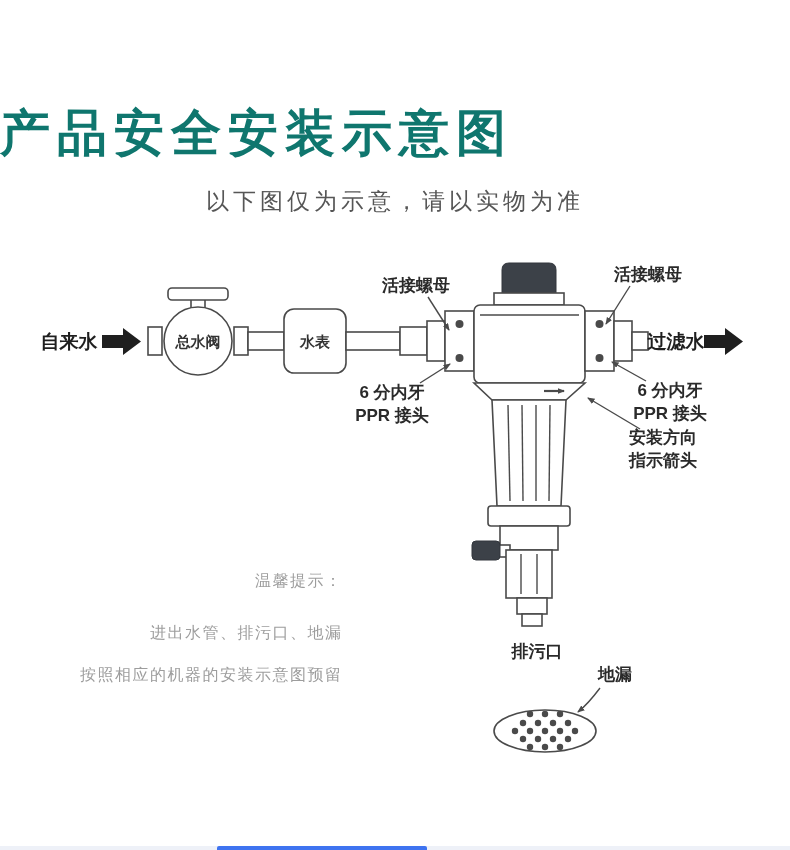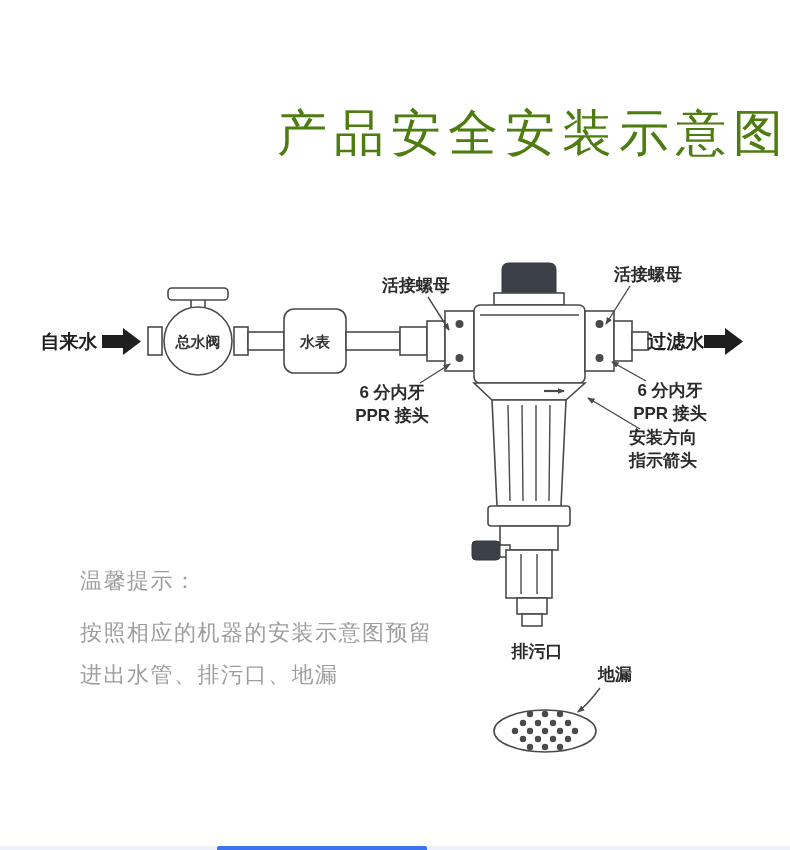--- a/index.html
+++ b/index.html
@@ -1,30 +1,30 @@
 <!DOCTYPE html>
 <html><head>
 <meta charset="utf-8">
 <style>
   html,body{margin:0;padding:0;background:#ffffff;}
   .page{
     position:relative;width:790px;height:850px;background:#ffffff;overflow:hidden;
     font-family:"Liberation Sans","DejaVu Sans",sans-serif;
   }
   .title{
-    position:absolute;top:100px;left:0;width:100%;text-align:right;
-    font-size:50px;font-weight:400;color:#4d7c0f;letter-spacing:7px;margin:0;
+    position:absolute;top:100px;left:0;width:100%;text-align:left;
+    font-size:50px;font-weight:700;color:#0f766e;letter-spacing:7px;margin:0;
   }
   .subtitle{
     position:absolute;top:186px;left:0;width:100%;text-align:center;
     font-size:23px;color:#565656;letter-spacing:4px;
   }
   .tips{
-    position:absolute;left:80px;top:560px;color:#9d9d9d;font-size:22px;
-    letter-spacing:1.5px;line-height:42px;
+    position:absolute;left:80px;top:560px;color:#9d9d9d;font-size:16px;
+    letter-spacing:1.5px;line-height:42px;text-align:right;
   }
   .tips .tips-heading{margin-bottom:10px;}
   .diagram{position:absolute;top:0;left:0;}
   
   .ln{fill:#ffffff;stroke:#4a4a4a;stroke-width:1.6;}
   .ln-only{fill:none;stroke:#4a4a4a;stroke-width:1.4;}
   .ln2{fill:none;stroke:#4a4a4a;stroke-width:2.2;}
   .cap{fill:#3c4148;stroke:#32363c;stroke-width:1;}
   .dot{fill:#4a4a4a;stroke:none;}
   .solid{fill:#1f1f1f;stroke:none;}
@@ -35,20 +35,21 @@
   .small-lb{font-size:15px;font-weight:600;text-anchor:middle;fill:#333333;}
   .bottom-strip{position:absolute;bottom:0;left:0;width:100%;height:4px;background:#eef1f8;}
   .strip-accent{position:absolute;left:217px;top:0;width:210px;height:100%;background:#3e73f0;border-radius:2px 2px 0 0;}
 </style>
 </head>
 <body>
 
 <div class="page">
 
   <h1 class="title">产品安全安装示意图</h1>
+  <div class="subtitle">以下图仅为示意，请以实物为准</div>
 
   <svg class="diagram" width="790" height="850" viewBox="0 0 790 850">
     <defs>
       <marker id="lead" markerWidth="9" markerHeight="8" refX="6.5" refY="3" orient="auto" markerUnits="userSpaceOnUse">
         <path d="M0,0 L7.5,3 L0,6 Z" fill="#4a4a4a"></path>
       </marker>
     </defs>
 
     <path class="solid" d="M102,335 h21 v-7 l18,13.5 l-18,13.5 v-7 h-21 Z"></path>
 
@@ -162,21 +163,21 @@
           <circle class="dot" cx="568" cy="739" r="3.2"></circle>
         <circle class="dot" cx="530" cy="747" r="3.2"></circle>
           <circle class="dot" cx="545" cy="747" r="3.2"></circle>
           <circle class="dot" cx="560" cy="747" r="3.2"></circle>
       </g>
     </g>
   </svg>
 
   <div class="tips">
     <div class="tips-heading">温馨提示：</div>
+    <div>进出水管、排污口、地漏</div>
     <div>按照相应的机器的安装示意图预留</div>
-    <div>进出水管、排污口、地漏</div>
   </div>
 
   <div class="bottom-strip">
     <div class="strip-accent"></div>
   </div>
 
 </div>
 
 </body></html>

